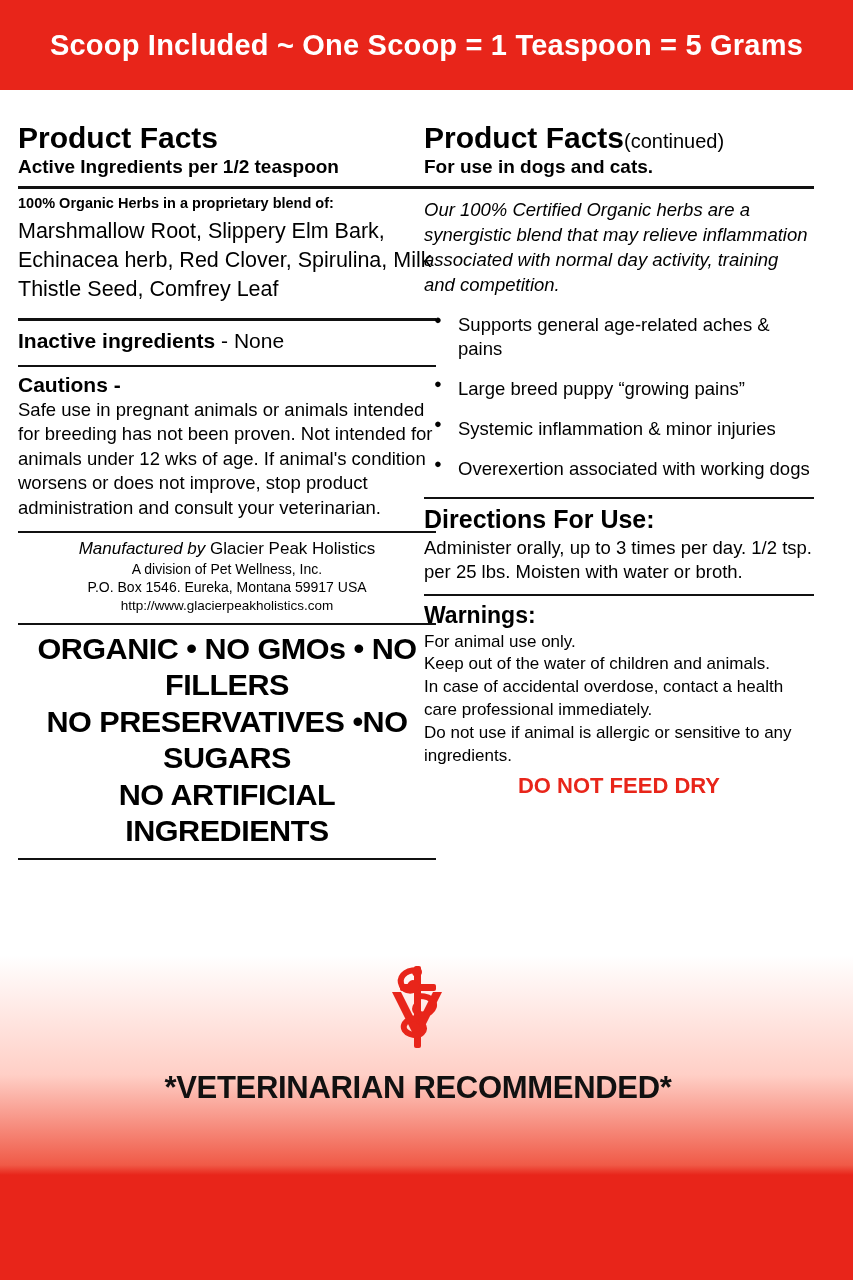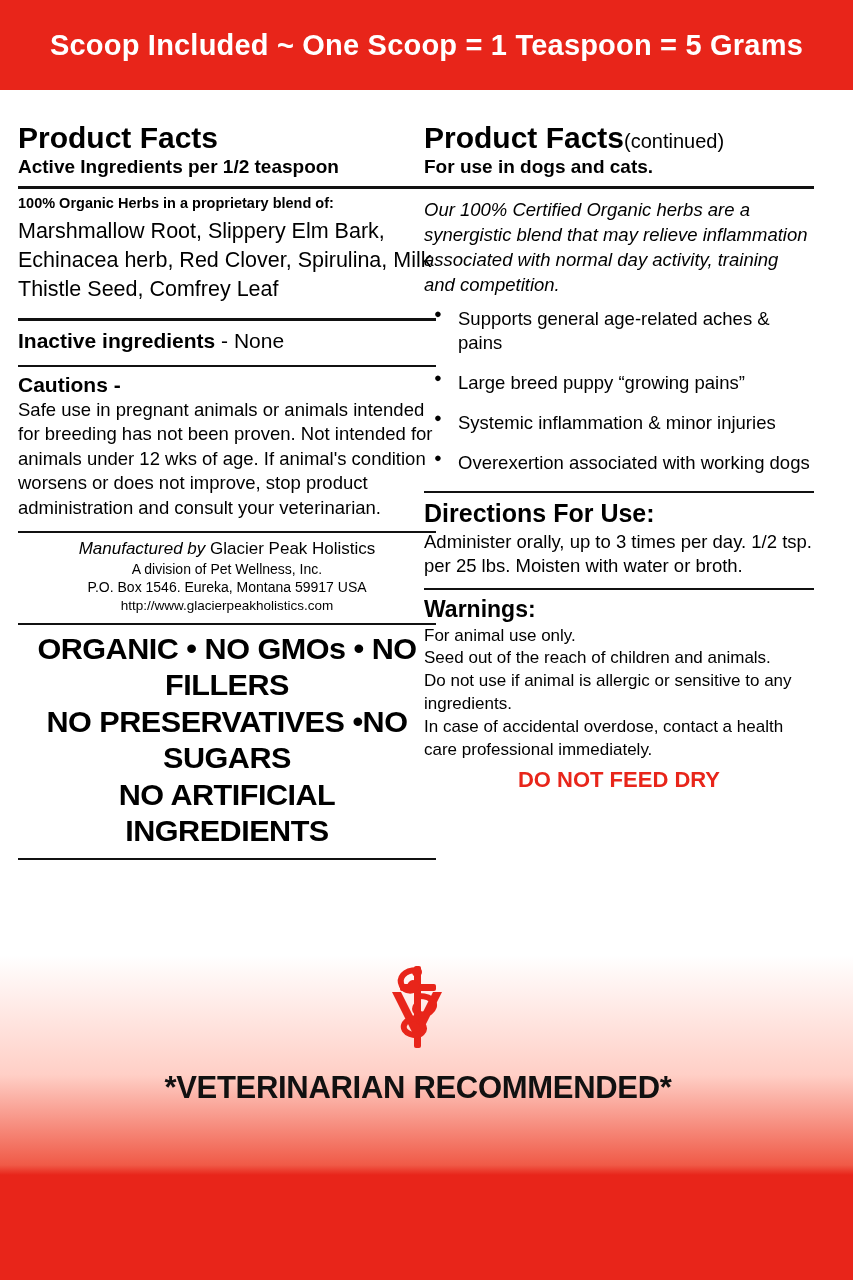--- a/index.html
+++ b/index.html
@@ -145,21 +145,21 @@
   
   .quote {
     font-size: 18.5px;
     font-style: italic;
     line-height: 1.36;
     margin: 4px 0 8px 0;
     color: #000;
   }
   ul.bullets {
     list-style: none;
-    margin: 10px 0 6px 0;
+    margin: 16px 0 6px 0;
     padding: 0;
   }
   ul.bullets li {
     position: relative;
     font-size: 18.5px;
     line-height: 1.3;
     margin: 0 0 16px 0;
     padding-left: 34px;
     color: #000;
   }
@@ -298,23 +298,23 @@
 
     <hr class="hr-thin">
 
     <div class="dir-head">Directions For Use:</div>
     <div class="dir-body">Administer orally, up to 3 times per day. 1/2 tsp. per 25 lbs. Moisten with water or broth.</div>
 
     <hr class="hr-thin" style="margin-top:10px;">
 
     <div class="warn-head">Warnings:</div>
     <div class="warn-body">For animal use only.</div>
-    <div class="warn-body">Seed out of the reach of children and animals.</div>
+    <div class="warn-body">Keep out of the water of children and animals.</div>
+    <div class="warn-body">In case of accidental overdose, contact a health care  professional immediately.</div>
     <div class="warn-body">Do not use if animal is allergic or sensitive to any ingredients.</div>
-    <div class="warn-body">In case of accidental overdose, contact a health care  professional immediately.</div>
 
     <div class="dnfd">DO NOT FEED DRY</div>
   </div>
 
   <div class="vet-row">
     <div class="vet-logo">
       <svg viewBox="0 0 108 88" width="108" height="88" aria-hidden="true">
         <g fill="#e8251a">
 
           <rect x="50" y="4" width="7" height="82" rx="2"></rect>

